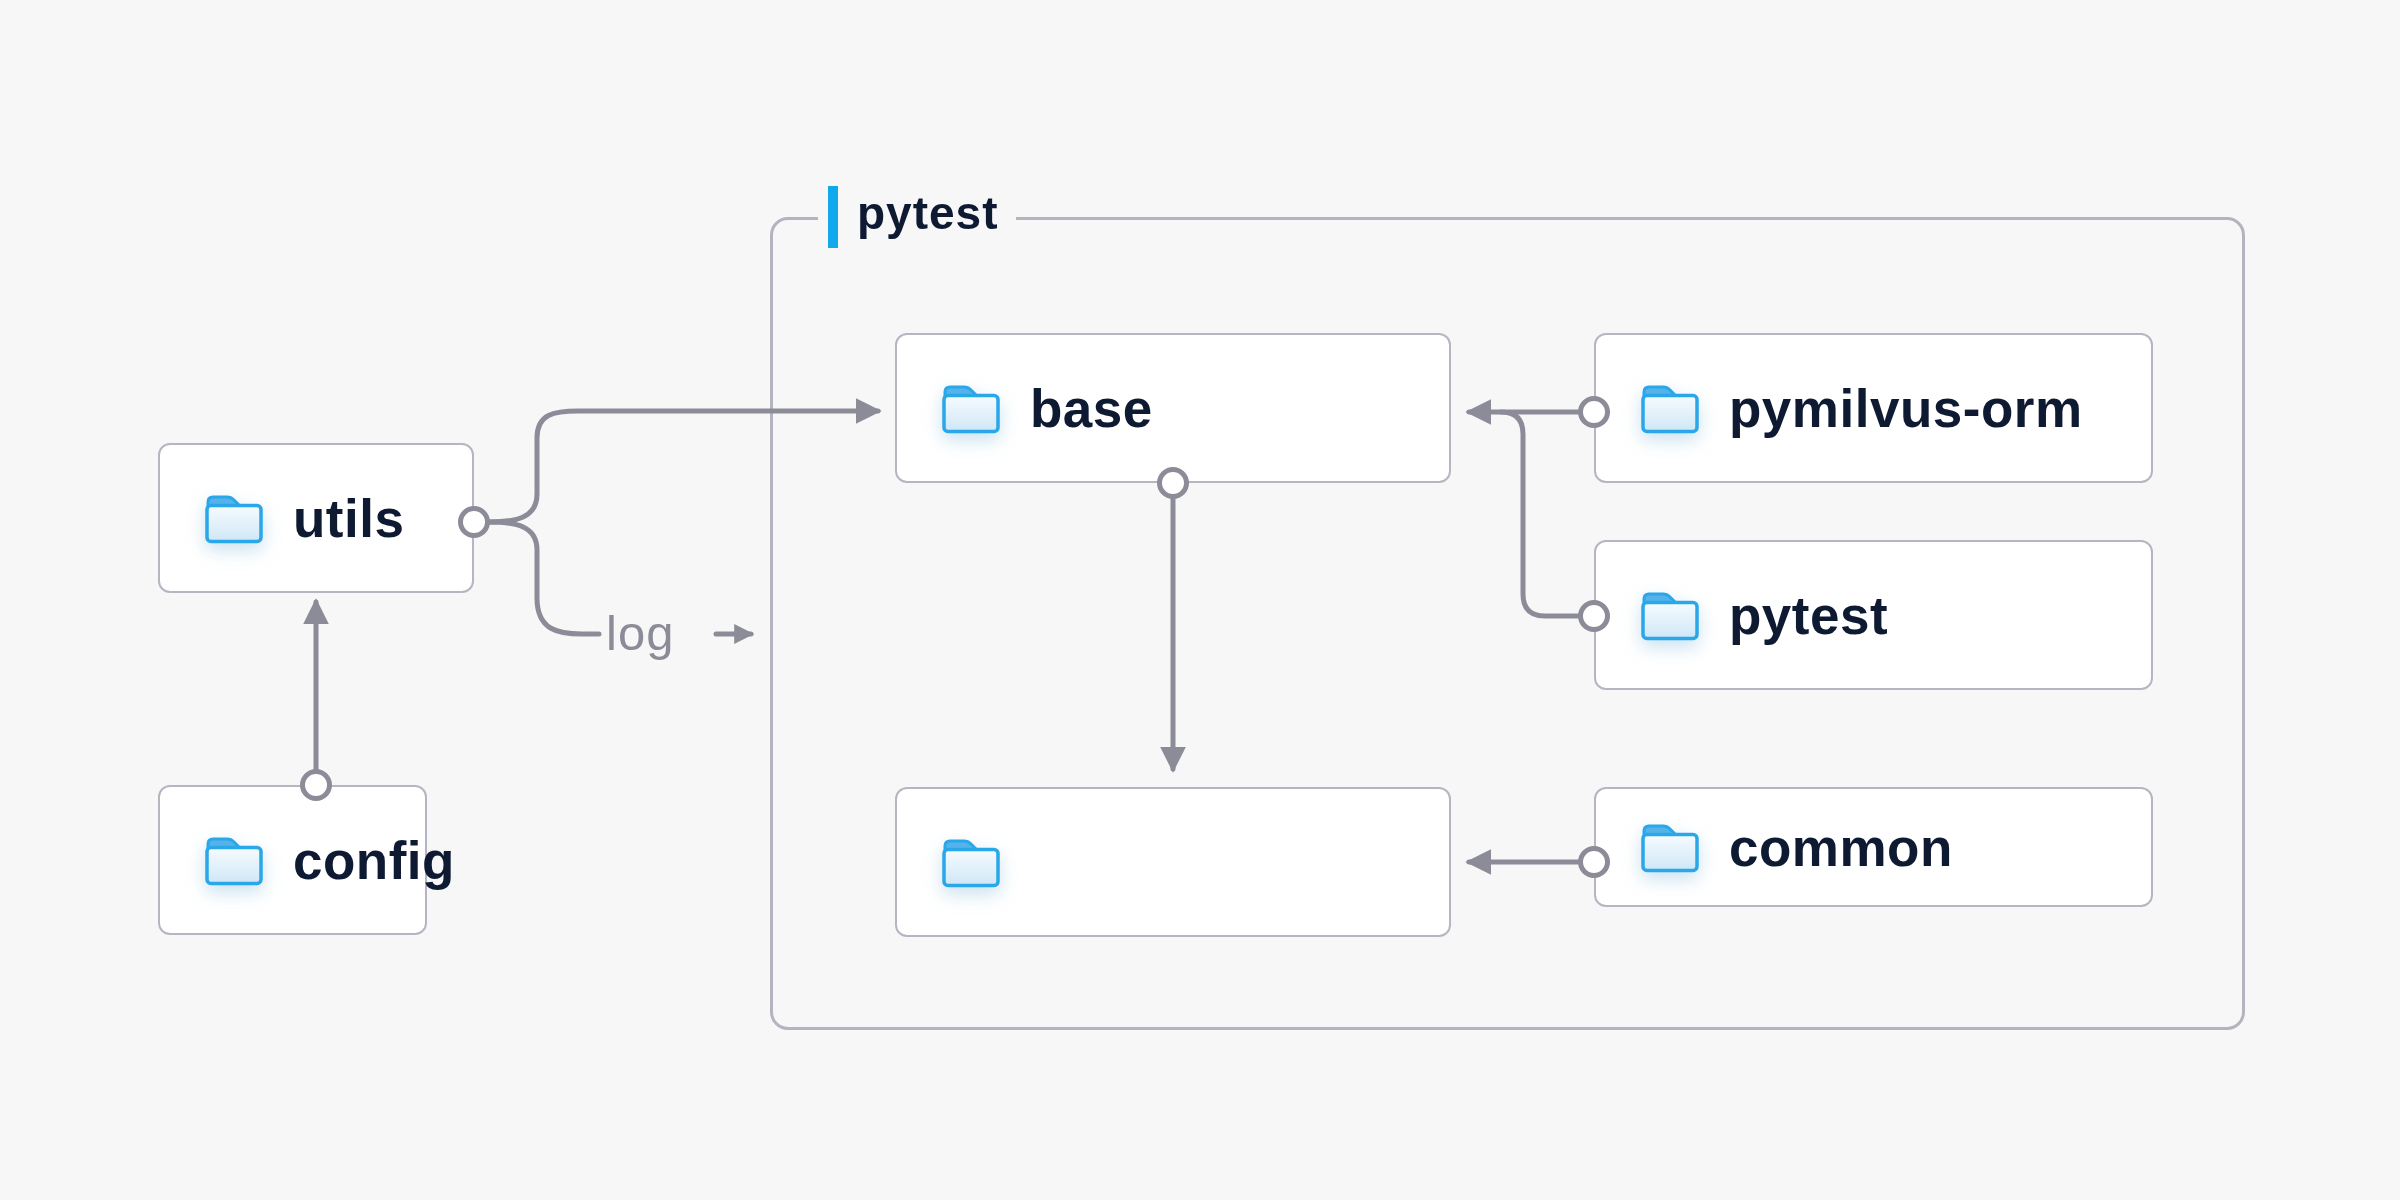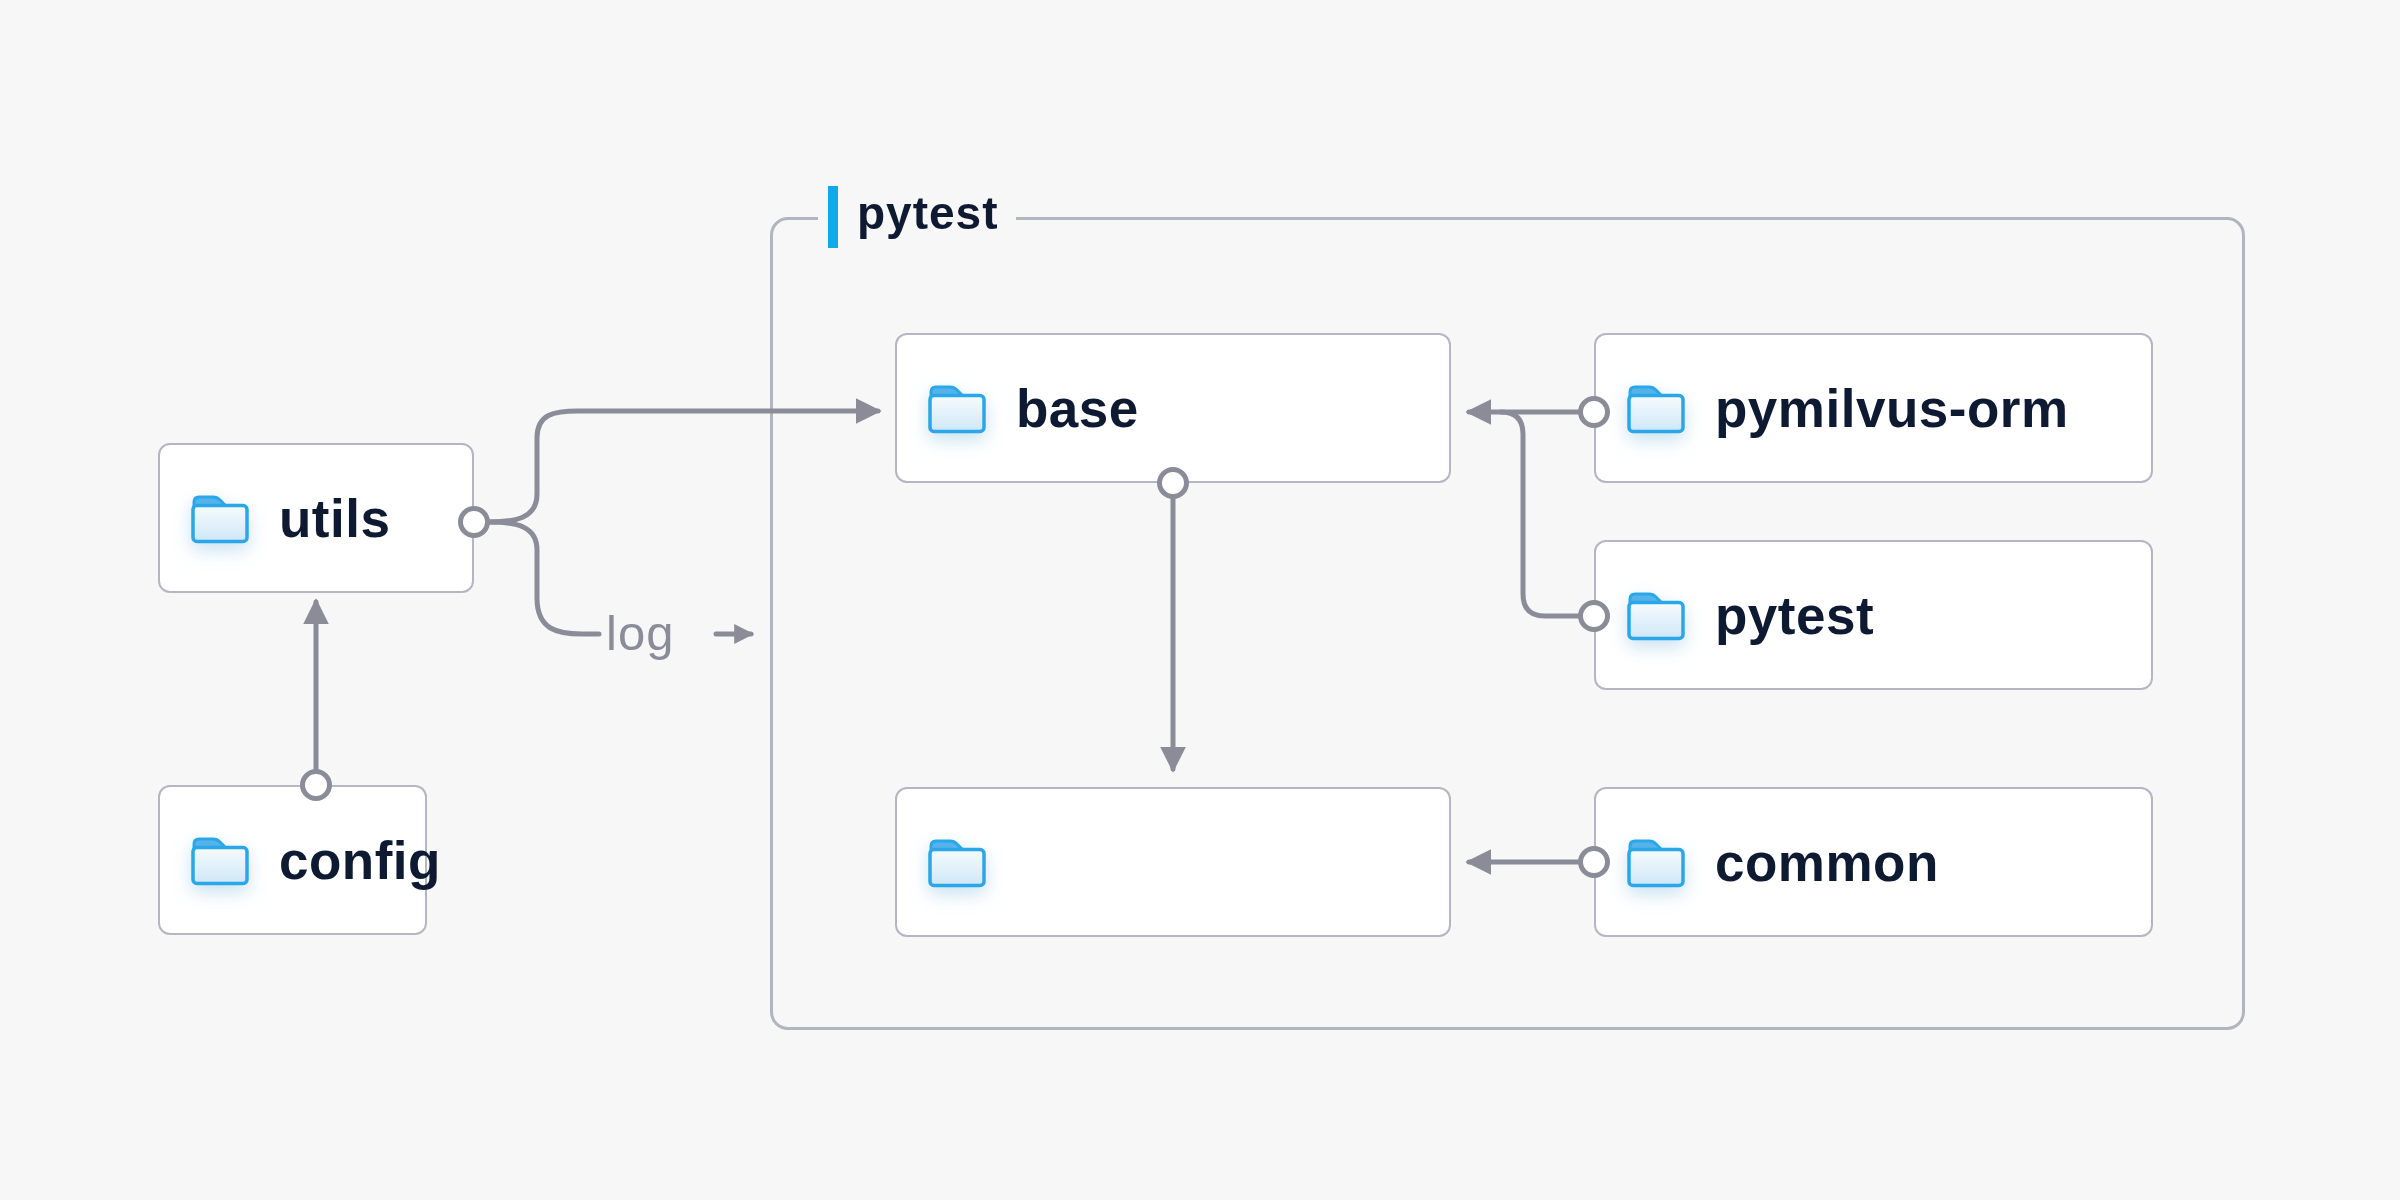--- a/index.html
+++ b/index.html
@@ -32,21 +32,21 @@
     background:var(--bg);padding:6px 18px 6px 10px;z-index:5;
   }
   .accent-bar{width:10px;height:62px;background:var(--accent);}
   .group-label span{
     font-size:46px;font-weight:700;color:var(--text);letter-spacing:1px;
   }
 
   
   .node{
     position:absolute;display:flex;align-items:center;
-    gap:27px;padding-left:28px;
+    gap:27px;padding-left:42px;
     background:var(--node-fill);
     border:2.5px solid var(--node-border);border-radius:12px;
     z-index:2;
   }
   .node .label{
     font-size:53px;font-weight:700;color:var(--text);letter-spacing:0.5px;
     white-space:nowrap;
   }
   .folder{
     width:64px;height:54px;flex:0 0 auto;
@@ -123,21 +123,21 @@
       </svg>
     <span class="label">pytest</span>
   </div>
 
   <div class="node" style="left:895px;top:787px;width:556px;height:150px">
     <svg class="folder">
         <use href="#folder"></use>
       </svg>
   </div>
 
-  <div class="node" style="left:1594px;top:787px;width:559px;height:150px">
+  <div class="node" style="left:1594px;top:787px;width:559px;height:120px">
     <svg class="folder">
         <use href="#folder"></use>
       </svg>
     <span class="label">common</span>
   </div>
 
   <svg class="edges" viewBox="0 0 2400 1200">
     <defs>
       <marker id="ah" viewBox="0 0 10 10" refX="8.6" refY="5" markerWidth="5.2" markerHeight="5.2" orient="auto">
         <path d="M0 0 L10 5 L0 10 Z" fill="#8c8c99"></path>

